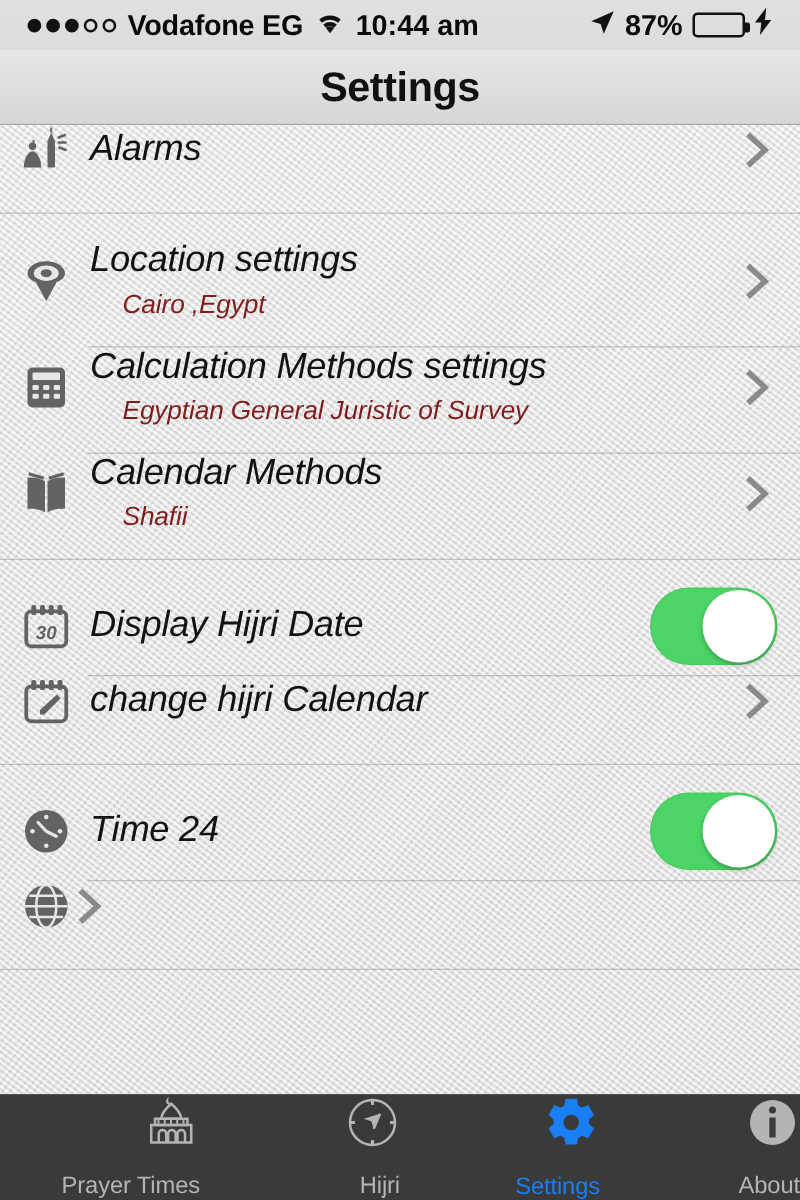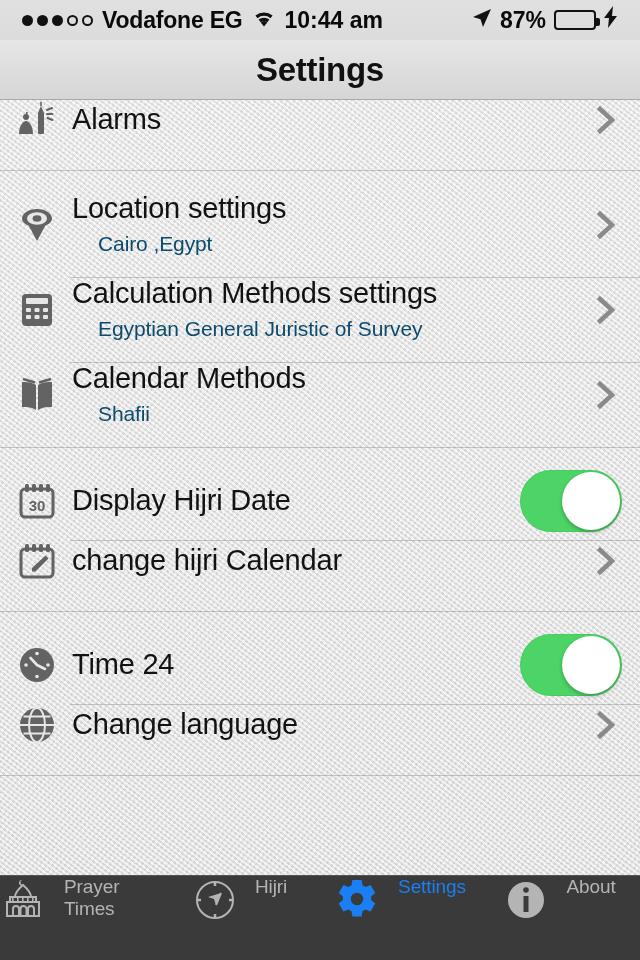--- a/index.html
+++ b/index.html
@@ -55,37 +55,37 @@
     background: #e3e3e3;
   }
   .paper {
     position: absolute; inset: 0;
     background:
       repeating-linear-gradient(37deg, rgba(255,255,255,.55) 0 2px, rgba(185,185,185,.25) 2px 4px),
       repeating-linear-gradient(-52deg, rgba(255,255,255,.35) 0 3px, rgba(170,170,170,.2) 3px 5px),
       linear-gradient(#eeeeee, #e4e4e4);
     opacity: .95;
   }
-  .rows { position: relative; }
+  .rows { position: relative; font-style: italic; }
 
   .row {
     position: relative;
     display: flex; align-items: flex-start;
     padding: 0 18px 0 16px;
     min-height: 70px;
   }
   .row-inner { display: flex; align-items: center; width: 100%; }
   .ricon {
     width: 42px; flex: 0 0 42px;
     display: flex; align-items: center; justify-content: center;
     color: #636363;
   }
   .rtext { flex: 1 1 auto; padding-left: 14px; }
   .rtitle { font-size: 29px; color: #121212; letter-spacing: -0.2px; line-height: 1.08; }
-  .rsub { font-size: 21px; color: #0c4a6e; padding-left: 26px; margin-top: 8px; letter-spacing: -0.1px; }
+  .rsub { font-size: 21px; color: #7f1d1d; padding-left: 26px; margin-top: 8px; letter-spacing: -0.1px; }
   .chev {
     flex: 0 0 30px; display: flex; align-items: center; justify-content: center;
     color: #8a8a8a; align-self: center;
   }
   .divider { height: 1px; background: rgba(140,140,140,.45); margin-left: 0; }
   .divider.inset { margin-left: 70px; }
   .gap { height: 22px; }
 
   
   .toggle {
@@ -102,22 +102,22 @@
 
   
   .tabbar {
     height: 85px; flex: 0 0 85px;
     background: #3a3a3a;
     border-top: 1px solid #555;
     display: flex;
   }
   .tab {
     flex: 1 1 25%;
-    display: flex; flex-direction: row;
-    align-items: flex-start; justify-content: center;
+    display: flex; flex-direction: column;
+    align-items: flex-end; justify-content: center;
     gap: 18px; color: #b4b4b4;
   }
   .tab.active { color: #1a7ef5; }
   .tablabel { font-size: 19px; letter-spacing: -0.1px; }
   .tabicon { height: 46px; display: flex; align-items: flex-end; }
 </style>
 </head>
 <body>
 
 <div id="app">
@@ -338,23 +338,20 @@
           <div class="row-inner">
             <div class="ricon">
               <svg width="40" height="40" viewBox="0 0 40 40" fill="#636363">
                 <circle cx="20" cy="20" r="17"></circle>
                 <g stroke="#e7e7e7" stroke-width="2" fill="none">
                   <ellipse cx="20" cy="20" rx="8" ry="17"></ellipse>
                   <line x1="3" y1="20" x2="37" y2="20"></line>
                   <path d="M6.5 11.5h27M6.5 28.5h27"></path>
                 </g>
               </svg>
-            </div>
-            <div class="rtext">
-              <div class="rtitle">Change language</div>
             </div>
             <div class="chev">
               <svg width="26" height="40" viewBox="0 0 26 40" fill="none" stroke="#8a8a8a" stroke-width="4.5" stroke-linecap="square">
                 <path d="M6 9l12 11-12 11"></path>
               </svg>
             </div>
           </div>
         </div>
         <div class="divider"></div>
       </div>

